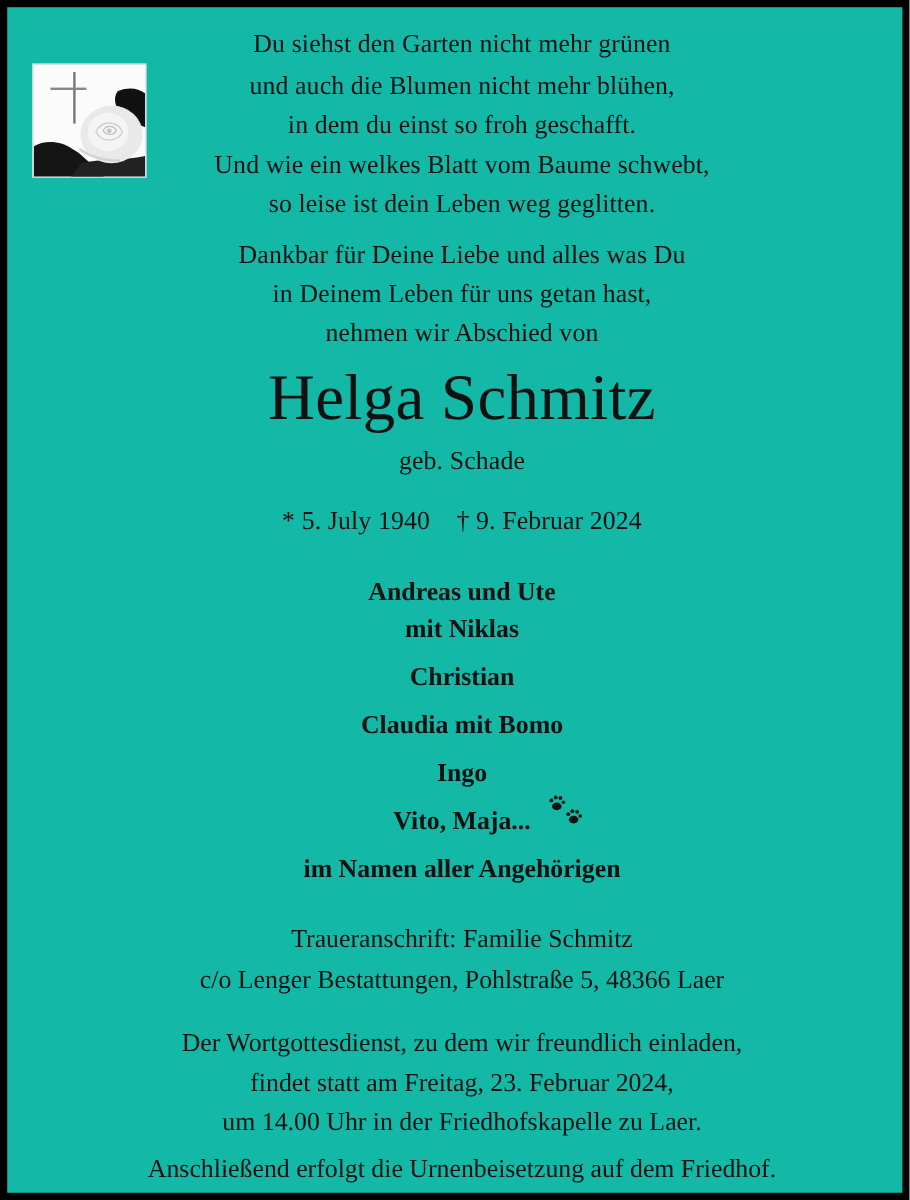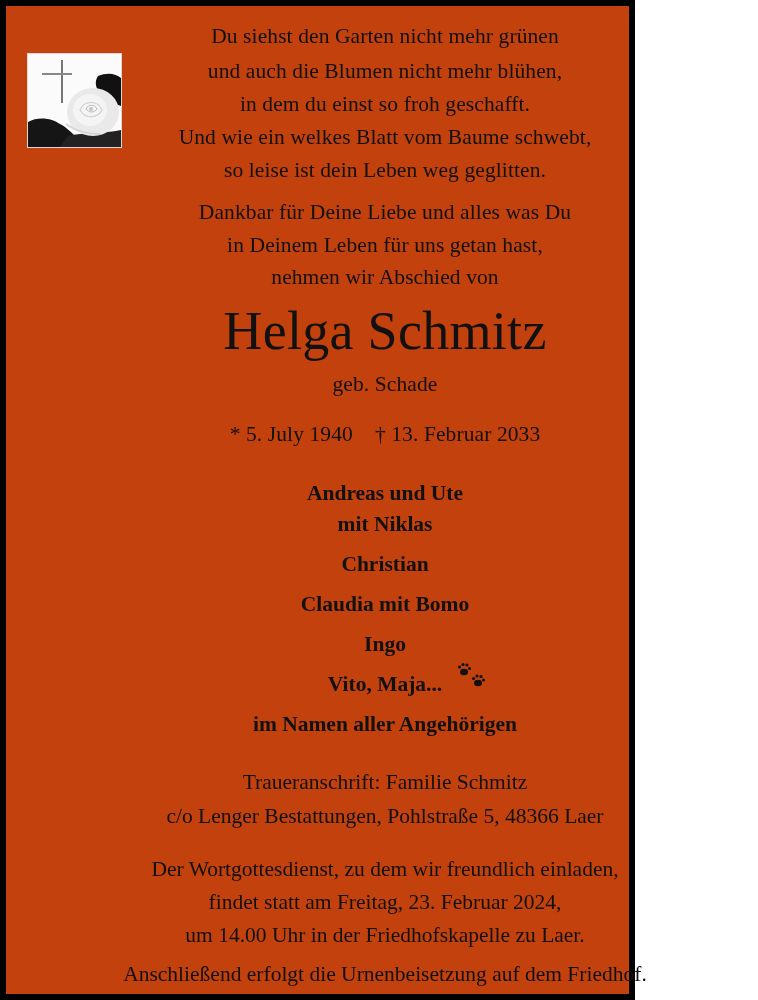--- a/index.html
+++ b/index.html
@@ -1,20 +1,20 @@
 <!DOCTYPE html>
 <html><head>
 <meta charset="utf-8">
 <style>
   html, body { margin: 0; padding: 0; background: #ffffff; }
   body { width: 758px; height: 1000px; position: relative; overflow: hidden; }
   .frame {
-    position: absolute; left: 0; top: 0; width: 635px; height: 1000px;
+    position: absolute; left: 0; top: 0; width: 758px; height: 1000px;
     box-sizing: border-box; border: 6px solid #000; border-right-width: 6px;
-    background: #c2410c;
+    background: #14b8a6;
   }
   .serif { font-family: "Liberation Serif", "DejaVu Serif", serif; color: #111; }
   .line { position: absolute; left: 0; width: 758px; text-align: center; white-space: nowrap; }
   .poem { font-size: 21.5px; letter-spacing: 0.1px; }
   .name { font-size: 54px; letter-spacing: 0.3px; }
   .bold { font-weight: bold; font-size: 21.5px; }
   .footer { font-size: 21.5px; }
   .photo {
     position: absolute; left: 21px; top: 47px; width: 95px; height: 95px;
     border: 1px solid #d8d8d8; box-sizing: border-box; overflow: hidden; background: #fafafa;
@@ -54,21 +54,21 @@
     <div class="line poem" style="top:152px">so leise ist dein Leben weg geglitten.</div>
 
     <div class="line poem" style="top:194px">Dankbar für Deine Liebe und alles was Du</div>
     <div class="line poem" style="top:227px">in Deinem Leben für uns getan hast,</div>
     <div class="line poem" style="top:259px">nehmen wir Abschied von</div>
 
     <div class="line name" style="top:294px">Helga Schmitz</div>
     <div class="line poem" style="top:366px">geb. Schade</div>
 
     <div class="line poem" style="top:416px">
-      <span>* 5. July 1940</span><span style="display:inline-block;width:22px"></span><span>† 13. Februar 2033</span>
+      <span>* 5. July 1940</span><span style="display:inline-block;width:22px"></span><span>† 9. Februar 2024</span>
     </div>
 
     <div class="line bold" style="top:475px">Andreas und Ute</div>
     <div class="line bold" style="top:506px">mit Niklas</div>
     <div class="line bold" style="top:546px">Christian</div>
     <div class="line bold" style="top:586px">Claudia mit Bomo</div>
     <div class="line bold" style="top:626px">Ingo</div>
     <div class="line bold" style="top:666px">Vito, Maja...</div>
     <div class="line bold" style="top:706px">im Namen aller Angehörigen</div>
 

